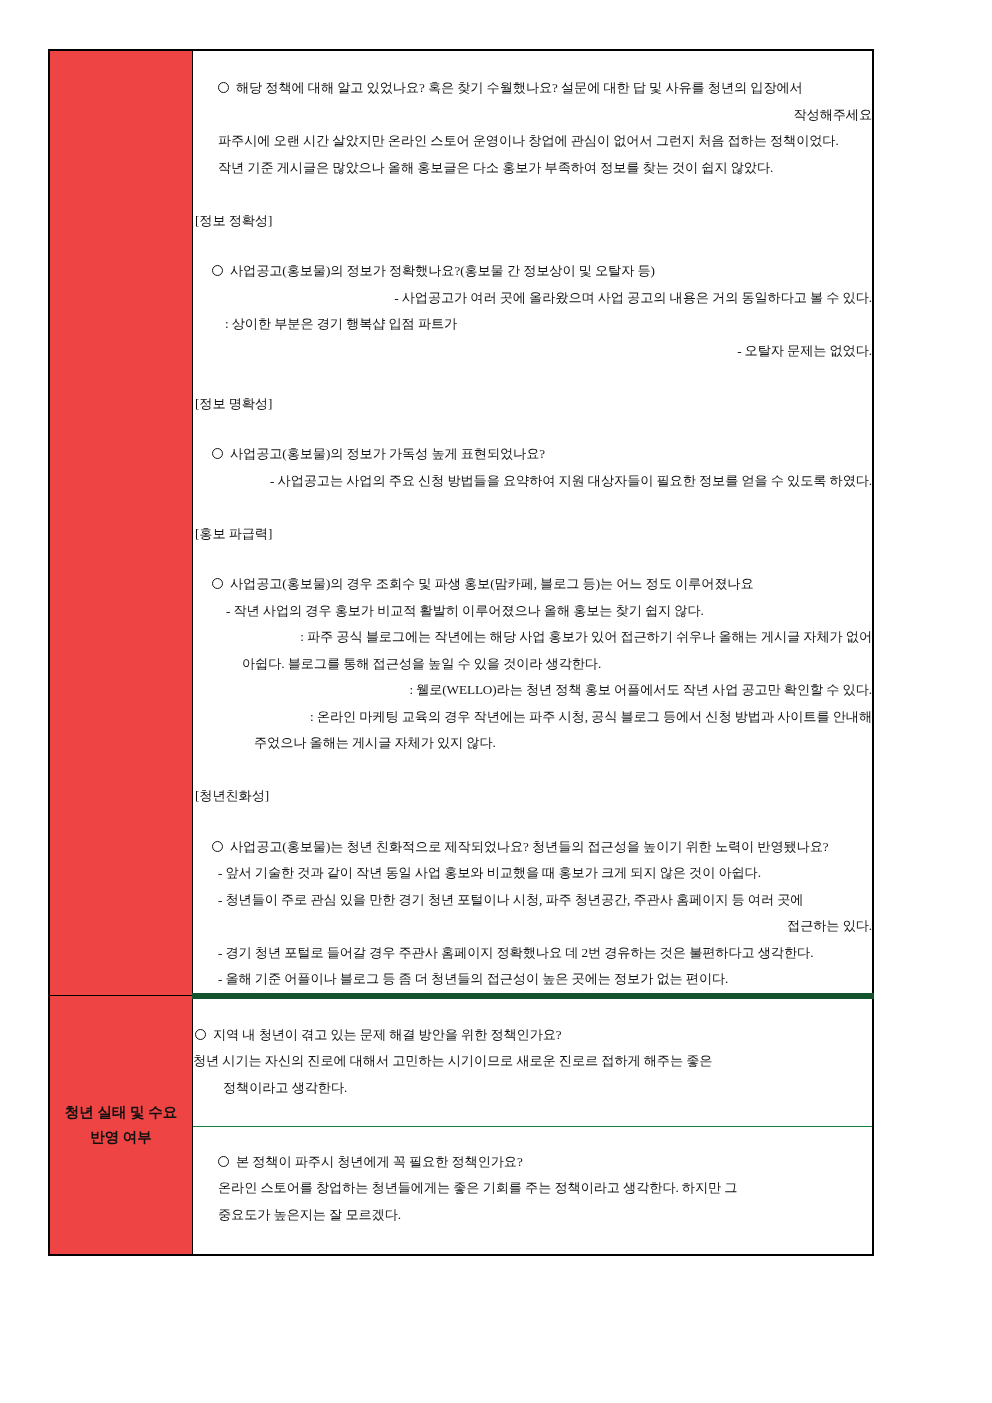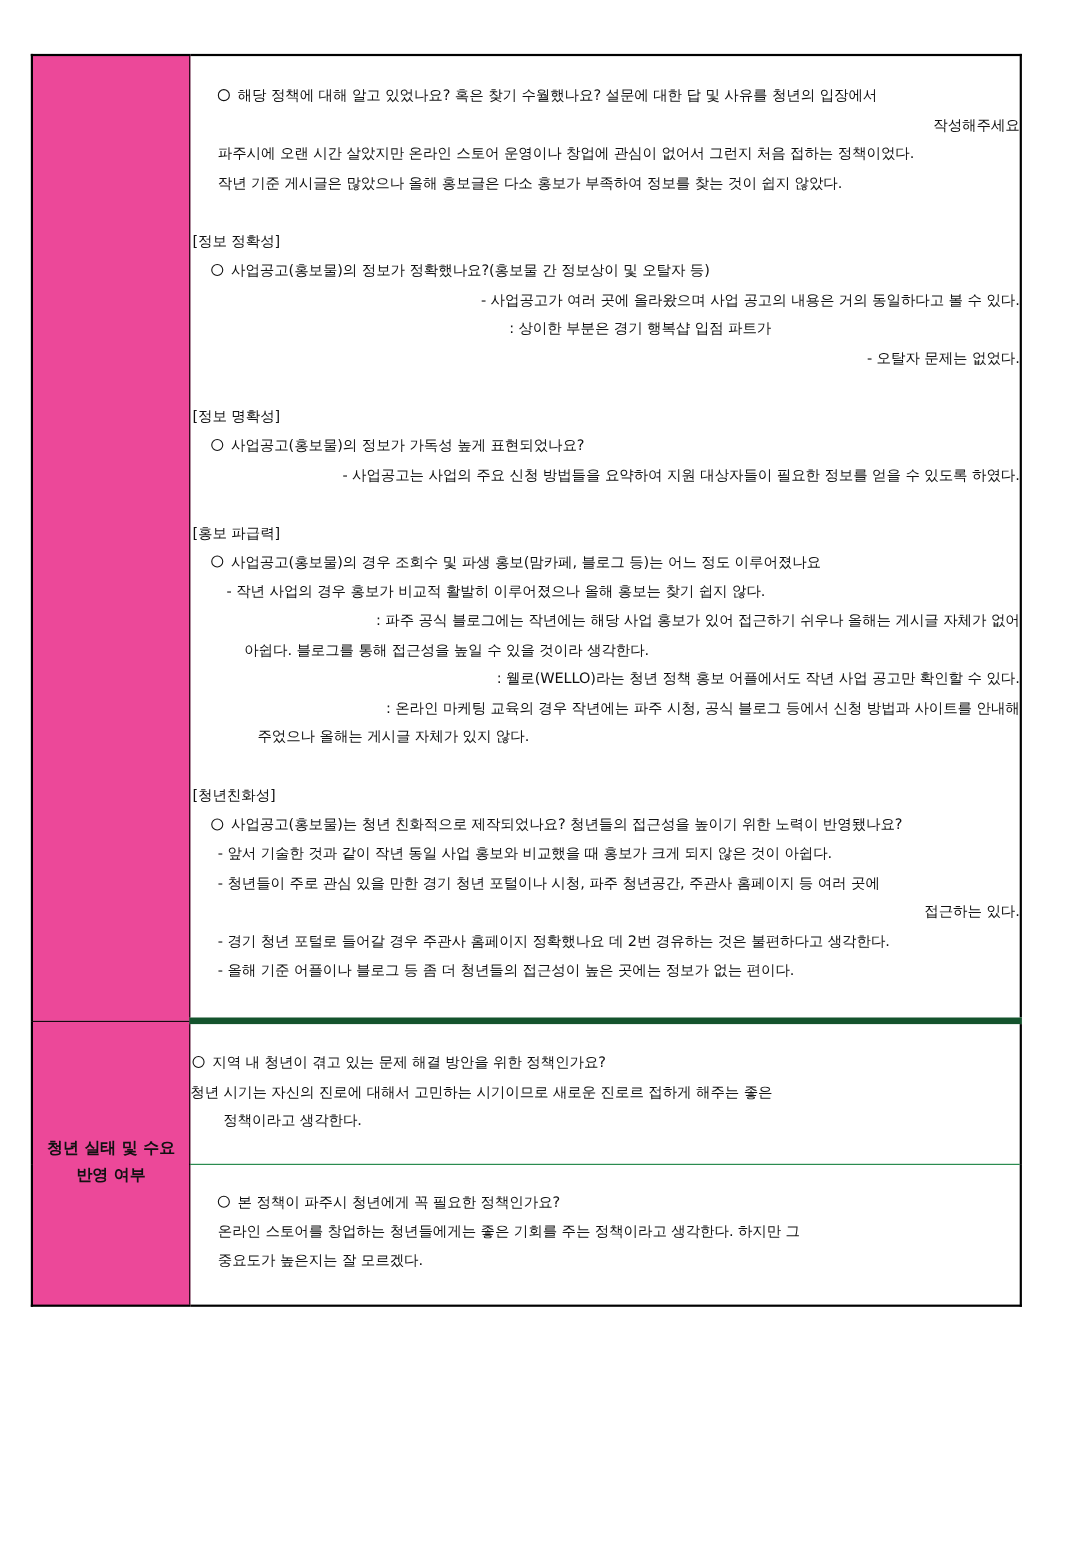--- a/index.html
+++ b/index.html
@@ -1,35 +1,35 @@
 <!DOCTYPE html>
 <html><head>
 <meta charset="utf-8">
 <style>
   html, body { margin: 0; padding: 0; background: #ffffff; }
   body { width: 992px; height: 1403px; position: relative; font-family: "DejaVu Sans", sans-serif; color: #111; }
-  .tbl { position: absolute; left: 28px; top: 49px; width: 901px; border-collapse: collapse; table-layout: fixed; }
+  .tbl { position: absolute; left: 48px; top: 49px; width: 826px; border-collapse: collapse; table-layout: fixed; font-family: Liberation Serif, serif; }
   .tbl td { padding: 0; vertical-align: top; }
-  .hdr { width: 142px; background: #ec4899; border-left: 2px solid #000; border-right: 1px solid #000; }
+  .hdr { width: 142px; background: #ef4444; border-left: 2px solid #000; border-right: 1px solid #000; }
   .body-cell { border-right: 2px solid #000; }
   .row1 td { border-top: 1px solid #000; height: 874px; }
   .row2a td.body-cell { height: 127px; border-top: 6px solid #14532d; }
   .row2b td.body-cell { height: 127px; border-top: 1px solid #15803d; border-bottom: 2px solid #000; }
   .row2a td.hdr { border-top: 1px solid #000; border-bottom: 2px solid #000; vertical-align: middle; text-align: center; }
   .hdr-label { font-size: 14.5px; font-weight: bold; line-height: 25px; color: #111; }
   .content { font-size: 13.2px; line-height: 26.5px; white-space: nowrap; letter-spacing: -0.1px; }
   .ln { display: block; height: 26.5px; }
   .gap { height: 26.5px; }
   .i0 { padding-left: 2px; }
-  .i1 { padding-left: 19px; }
+  .i1 { padding-left: 19px; margin-top: 24px; }
   .i2 { padding-left: 25px; }
   .i3 { padding-left: 33px; }
   .i4 { padding-left: 40px; text-align: right; }
   .i5 { padding-left: 49px; }
-  .i6 { padding-left: 64px; text-align: center; }
+  .i6 { padding-left: 32px; }
   .i7 { padding-left: 61px; }
   .q-mark { display: inline-block; width: 11px; height: 11px; border: 1.6px solid #111; border-radius: 50%; margin-right: 7px; vertical-align: -1px; box-sizing: border-box; }
 </style>
 </head>
 <body>
 
 <table class="tbl">
   <tbody>
       <tr class="row1">
     <td class="hdr" style="border-top:2px solid #000;"></td>

